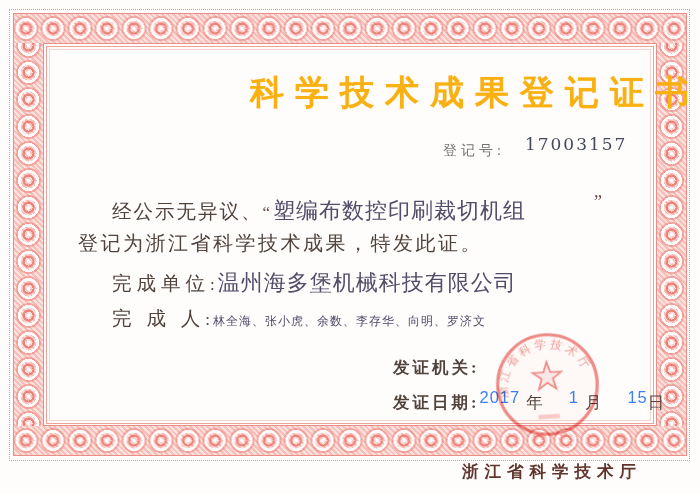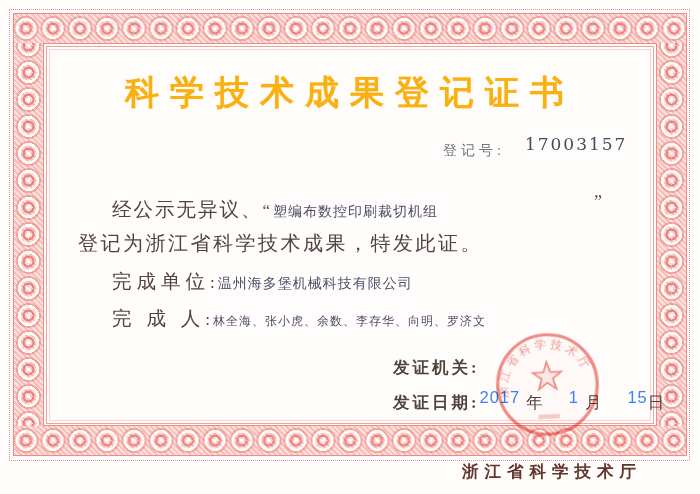--- a/index.html
+++ b/index.html
@@ -34,35 +34,35 @@
     position:absolute;left:46px;top:46px;width:606px;height:376px;
     border:1px solid #efa29c;pointer-events:none;
   }
   .inner-line2{
     position:absolute;left:49px;top:49px;width:600px;height:370px;
     border:1px solid rgba(239,162,156,.45);pointer-events:none;
   }
 
   
   .title{
-    position:absolute;left:0;top:70px;width:700px;text-align:center;
+    position:absolute;left:0;top:70px;width:700px;text-align:right;
     font-family:"Liberation Sans","DejaVu Sans",sans-serif;
     font-weight:bold;font-size:34px;letter-spacing:11px;
     color:#f9b012;text-shadow:0 0 1px rgba(249,176,18,.55);
     white-space:nowrap;
   }
   .reg-row{position:absolute;left:443px;top:139px;white-space:nowrap;}
   .reg-label{font-size:14px;letter-spacing:4px;color:#737373;font-weight:normal;}
   .reg-number{
     font-size:17px;color:#444a58;letter-spacing:2px;
     display:inline-block;transform:translateY(-5px);margin-left:16px;
     font-family:"DejaVu Serif",serif;
   }
   .ink{color:#51423b;}
-  .filled{color:#514c68;font-size:14px;letter-spacing:1px;}
+  .filled{color:#514c68;font-size:22px;letter-spacing:1px;}
   .body-line1{
     position:absolute;left:112px;top:196px;width:490px;
     font-size:19.5px;letter-spacing:2px;white-space:nowrap;
   }
   .close-quote{position:absolute;right:-2px;top:-4px;font-size:18px;color:#6b4a45;}
   .open-quote{color:#6b4a45;font-size:17px;margin-right:1px;}
   .body-line2{
     position:absolute;left:78px;top:230px;
     font-size:20px;letter-spacing:2.5px;white-space:nowrap;
   }

